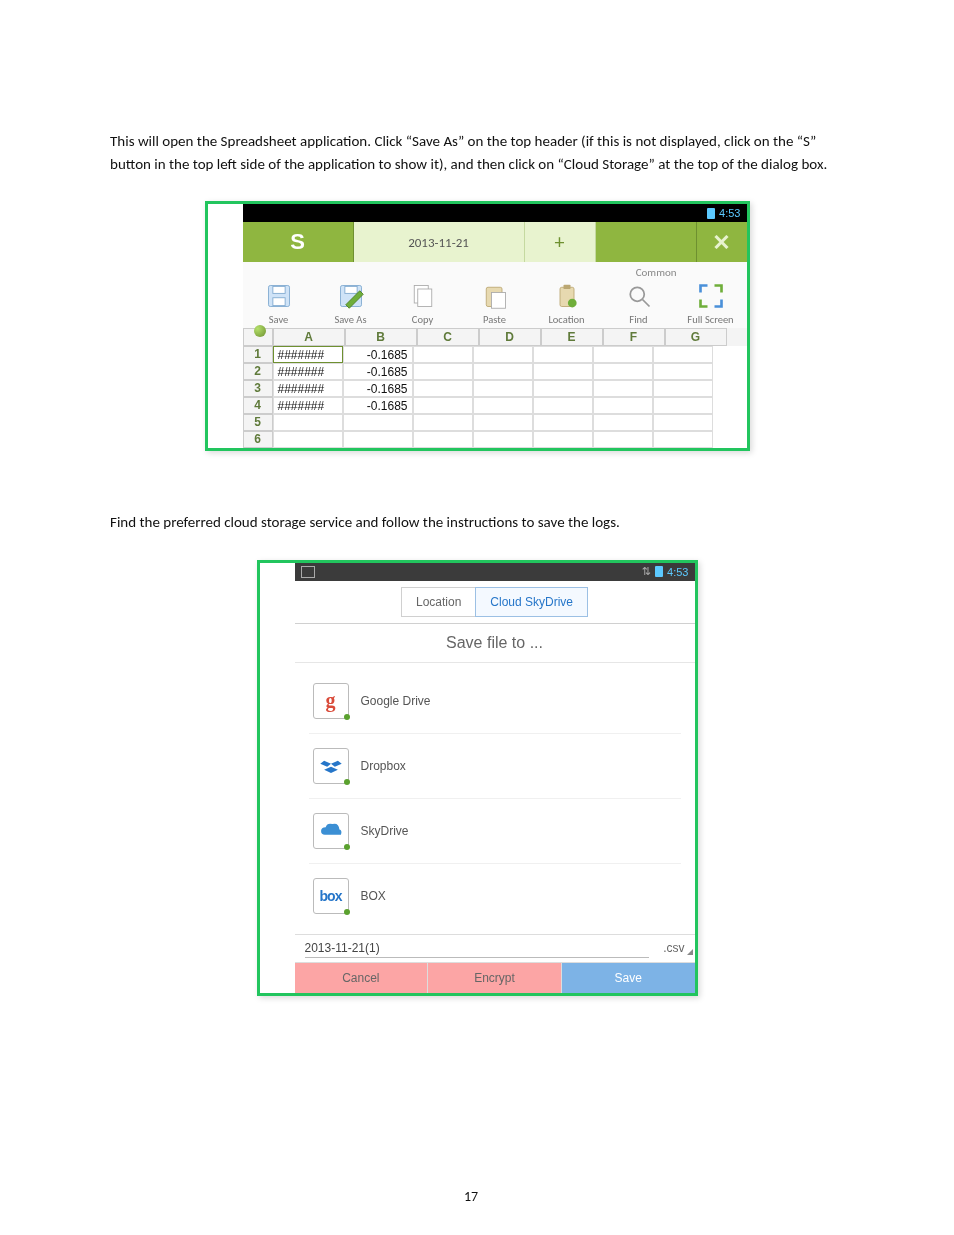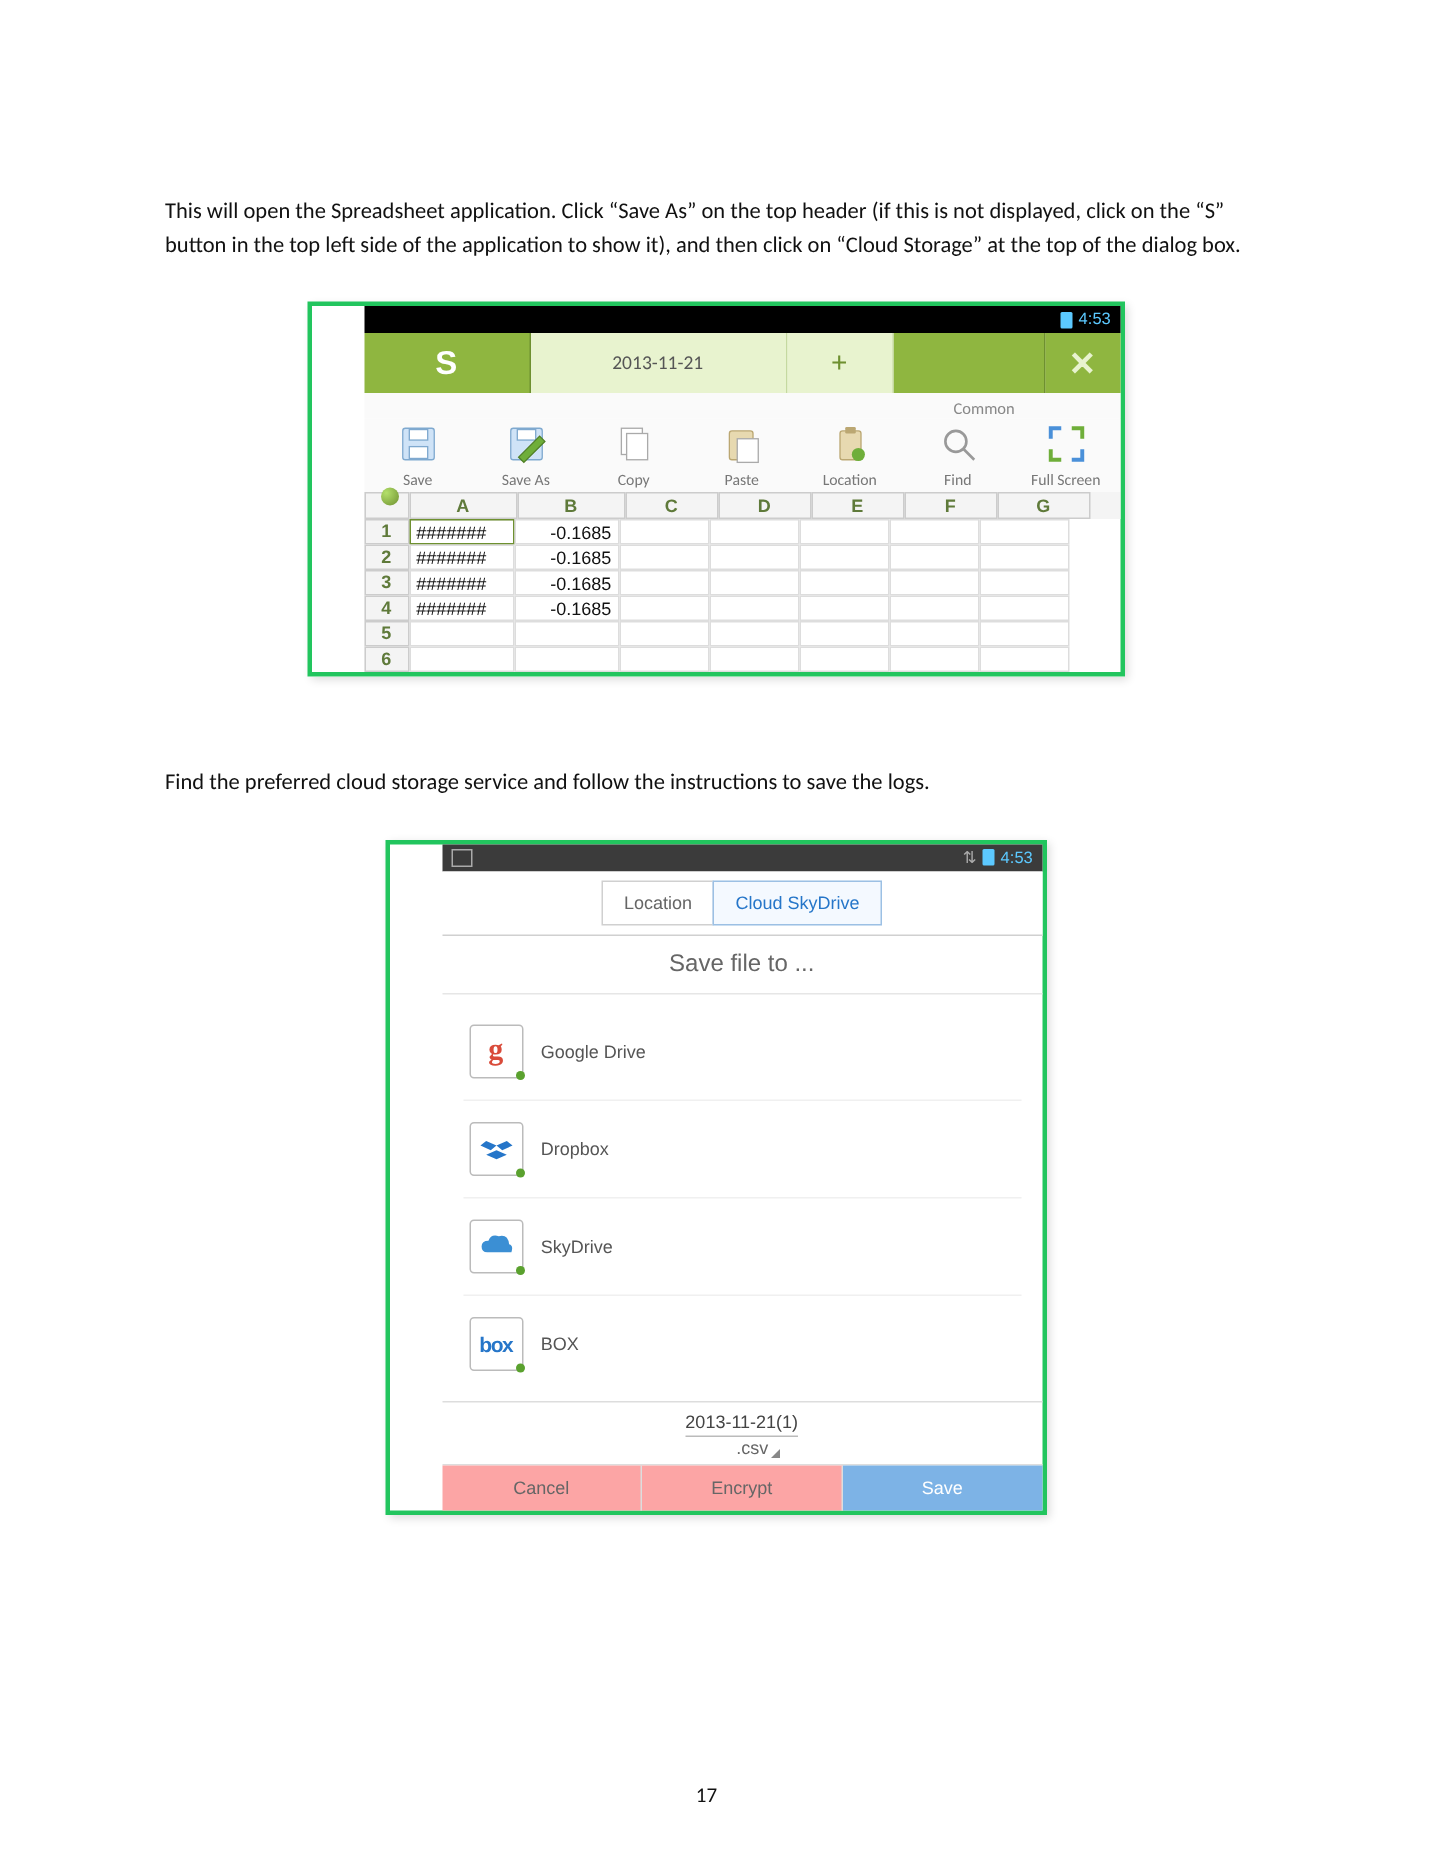--- a/index.html
+++ b/index.html
@@ -206,21 +206,20 @@
     position:absolute; right:-2px; bottom:-2px;
     width:6px;height:6px;border-radius:50%;
     background:#5aa12e;
   }
   .fname-row {
     display:flex; align-items:center;
     padding: 4px 10px;
     font-size:12px;
     color:#444;
     border-top:1px solid #ddd;
-    flex-direction:column;
   }
   .fname-row .name { flex:1; border-bottom:1px solid #bbb; padding:2px 0;}
   .fname-row .ext { padding-left:14px; color:#666; position:relative; }
   .fname-row .ext::after {
     content:""; display:block; position:absolute; right:-8px; bottom:0;
     border-left:6px solid transparent;
     border-bottom:6px solid #888;
   }
   .btn-row {
     display:flex;

